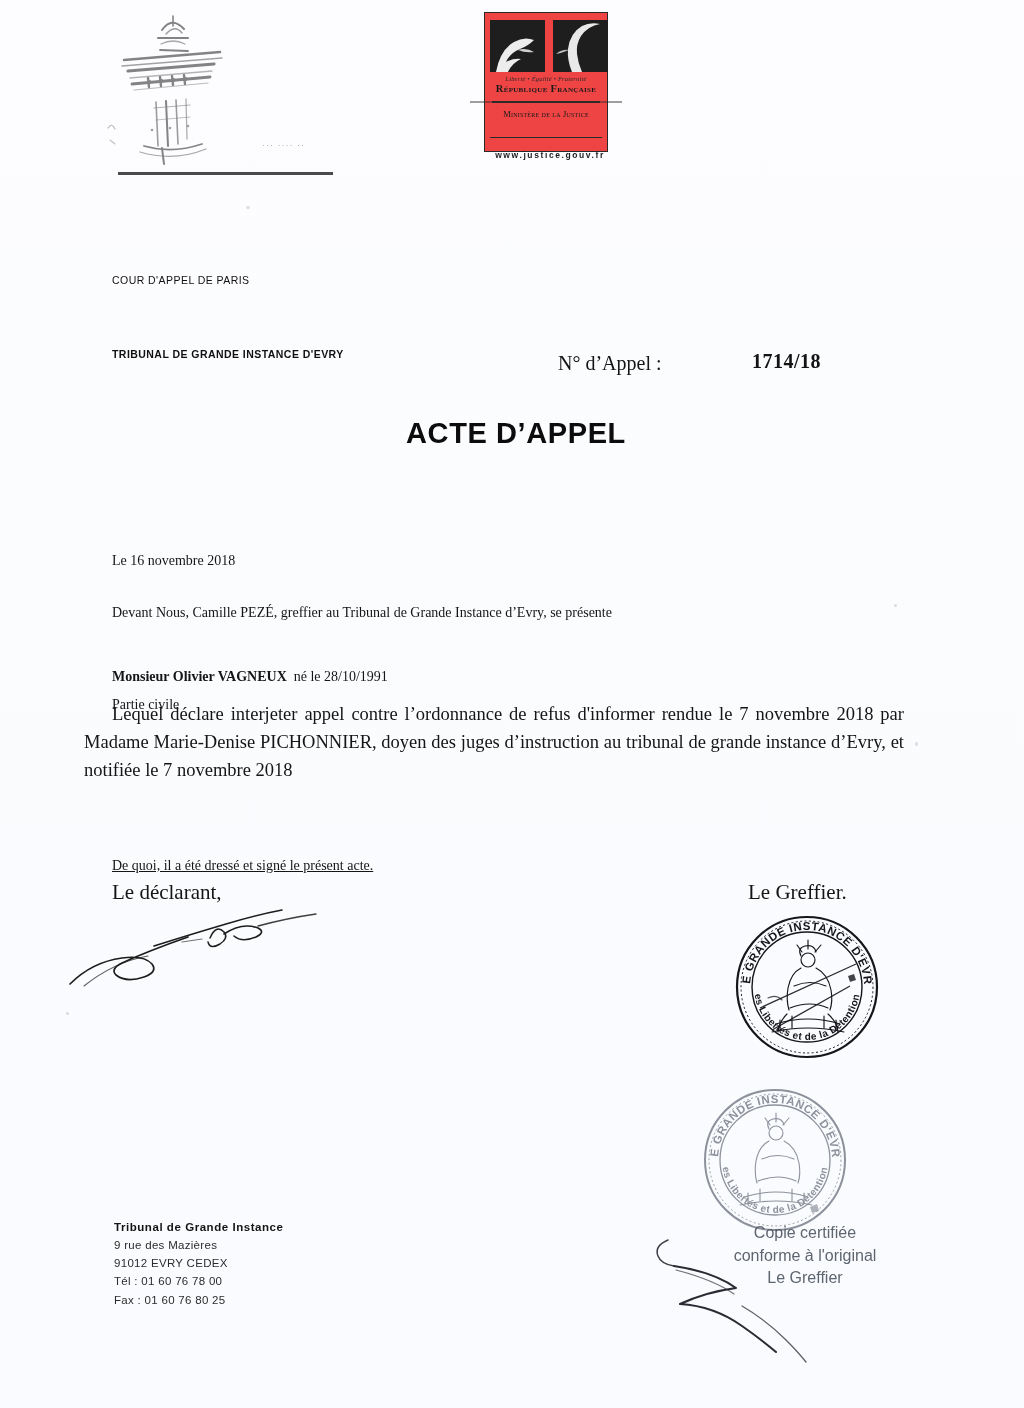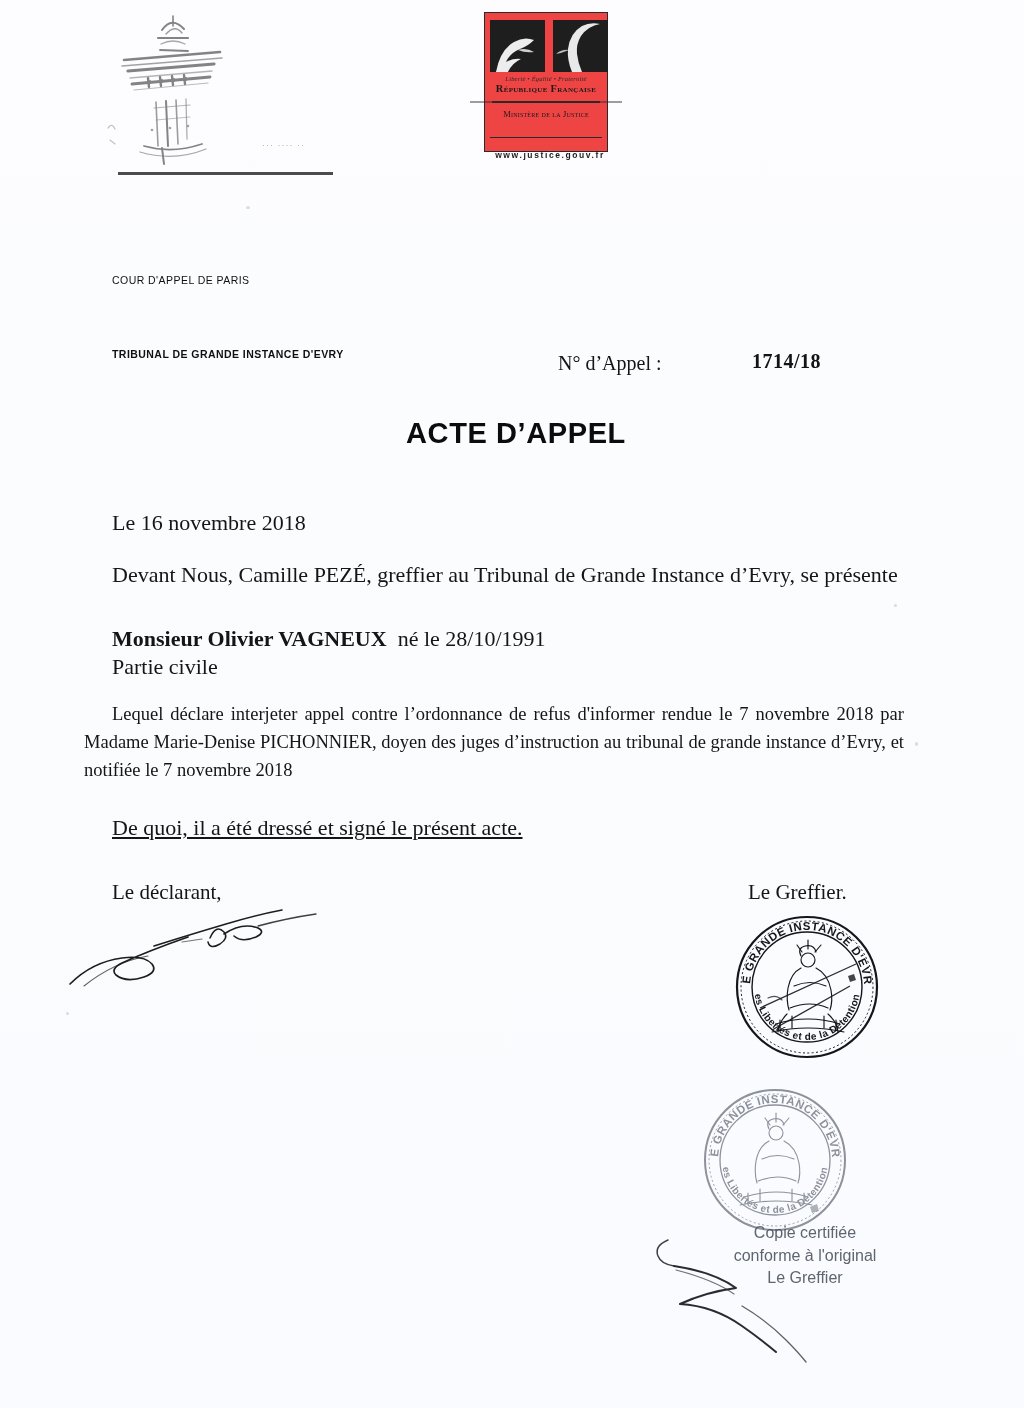--- a/index.html
+++ b/index.html
@@ -142,24 +142,25 @@
     font-family:"Liberation Sans", sans-serif;
     font-size:29px;
     font-weight:700;
     letter-spacing:.6px;
     color:#0c0c0c;
   }
 
   
   .body-line{
     position:absolute; left:112px;
-    font-size:22px;
+    font-size:14px;
     line-height:1.35;
     color:#151515;
     white-space:nowrap;
+    margin-top:44px;
   }
   #date-line{top:508px;}
   #devant-line{top:560px;}
   #declarant-line{top:624px;}
   #partie-line{top:652px;text-align:center;}
   #dequoi-line{top:813px;text-decoration:underline;}
 
   .bold-name{font-weight:700;}
 
   .paragraph{
@@ -434,19 +435,26 @@
       <path d="M110 122 l7 -3 2 7 -7 2z" fill="#4a5160" opacity=".7"></path>
     </svg>
   </div>
 
   <div class="certif">
     <div>Copie certifiée</div>
     <div>conforme à l'original</div>
     <div>Le Greffier</div>
   </div>
 
+  <div class="footer">
+    <div class="f-name">Tribunal de Grande Instance</div>
+    <div>9 rue des Mazières</div>
+    <div>91012 EVRY CEDEX</div>
+    <div>Tél : 01 60 76 78 00</div>
+    <div>Fax : 01 60 76 80 25</div>
+  </div>
 
   <div class="speck" style="left:894px;top:604px;width:3px;height:3px;"></div>
   <div class="speck" style="left:246px;top:206px;width:4px;height:3px;"></div>
   <div class="speck" style="left:915px;top:742px;width:3px;height:4px;"></div>
   <div class="speck" style="left:66px;top:1012px;width:3px;height:3px;"></div>
 
 </div>
 
 </body></html>

